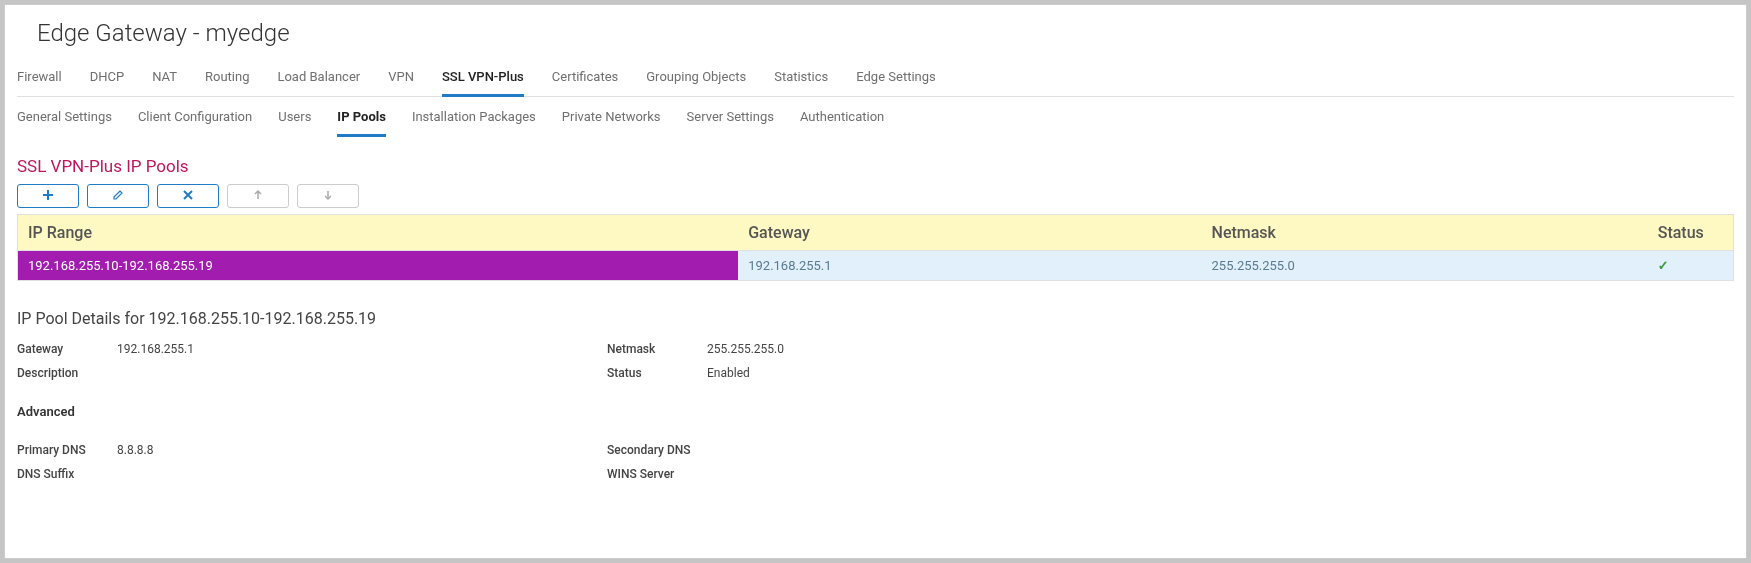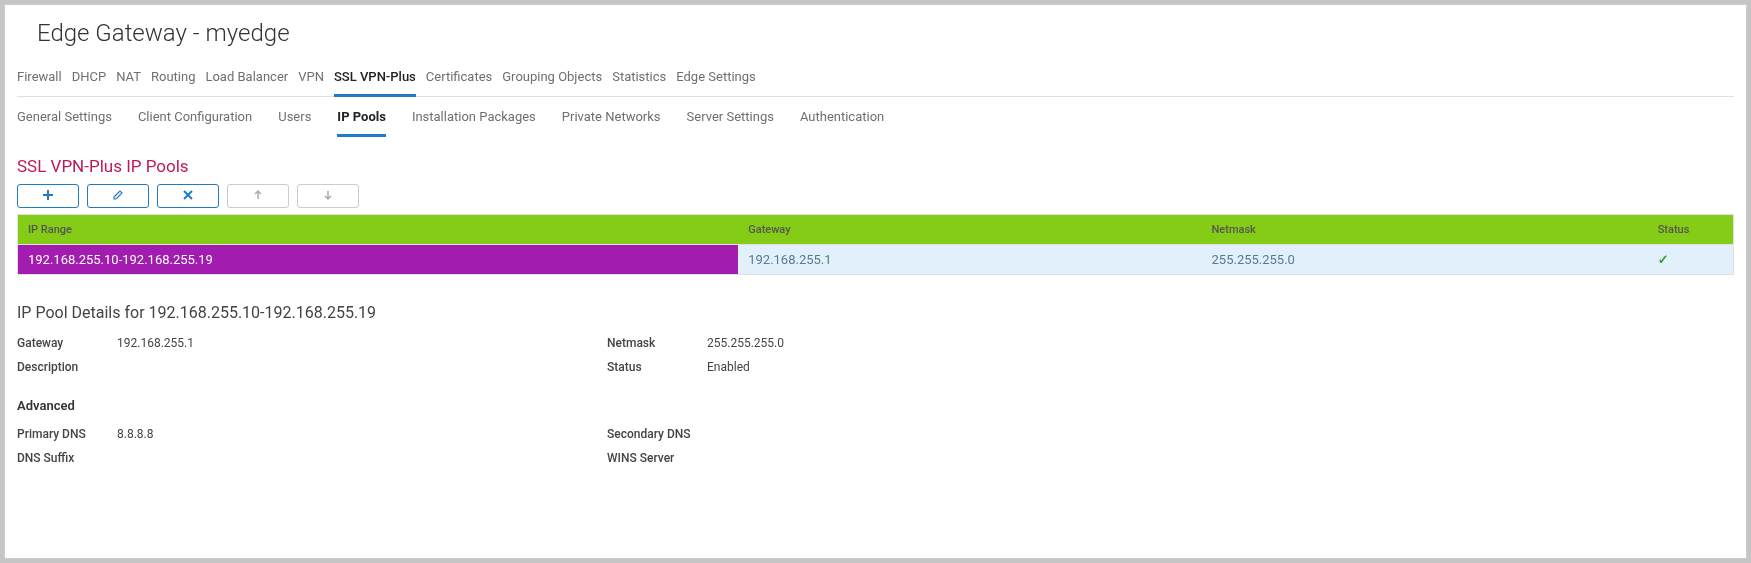--- a/index.html
+++ b/index.html
@@ -19,21 +19,21 @@
     .page-title {
       font-size: 24px;
       font-weight: 300;
       color: #333;
       margin-bottom: 10px;
       padding: 4px 0;
       margin-left: 20px;
     }
     .tabs-row {
       display: flex;
-      gap: 10px;
+      gap: 28px;
       border-bottom: 1px solid #e0e0e0;
       margin-bottom: 2px;
     }
     .tab {
       padding: 8px 0 10px 0;
       color: #6f6f6f;
       cursor: pointer;
       font-size: 13px;
       border-bottom: 3px solid transparent;
       margin-bottom: -1px;
@@ -93,24 +93,24 @@
     .btn svg { width: 12px; height: 12px; }
     .table {
       width: 100%;
       border-collapse: collapse;
       border: 1px solid #e0e0e0;
     }
     .table th {
       text-align: left;
       font-weight: 500;
       color: #555;
-      background: #84cc16;
+      background: #fef9c3;
       border-bottom: 1px solid #e0e0e0;
       padding: 8px 10px;
-      font-size: 11px;
+      font-size: 16px;
     }
     .table td {
       padding: 7px 10px;
       font-size: 13px;
       color: #5a7a8f;
     }
     .table tr.selected td:first-child {
       background: #a21caf;
       color: #fff;
     }
@@ -144,21 +144,21 @@
       font-weight: 500;
     }
     .detail-value {
       color: #444;
     }
     .advanced-title {
       font-size: 13px;
       font-weight: 600;
       color: #333;
       margin-top: 24px;
-      margin-bottom: 14px;
+      margin-bottom: 24px;
     }
   </style>
 </head>
 <body>
 
 <div class="container">
   <div class="page-title">Edge Gateway - myedge</div>
 
   <div class="tabs-row" id="main-tabs">
       <div class="tab">Firewall</div>

